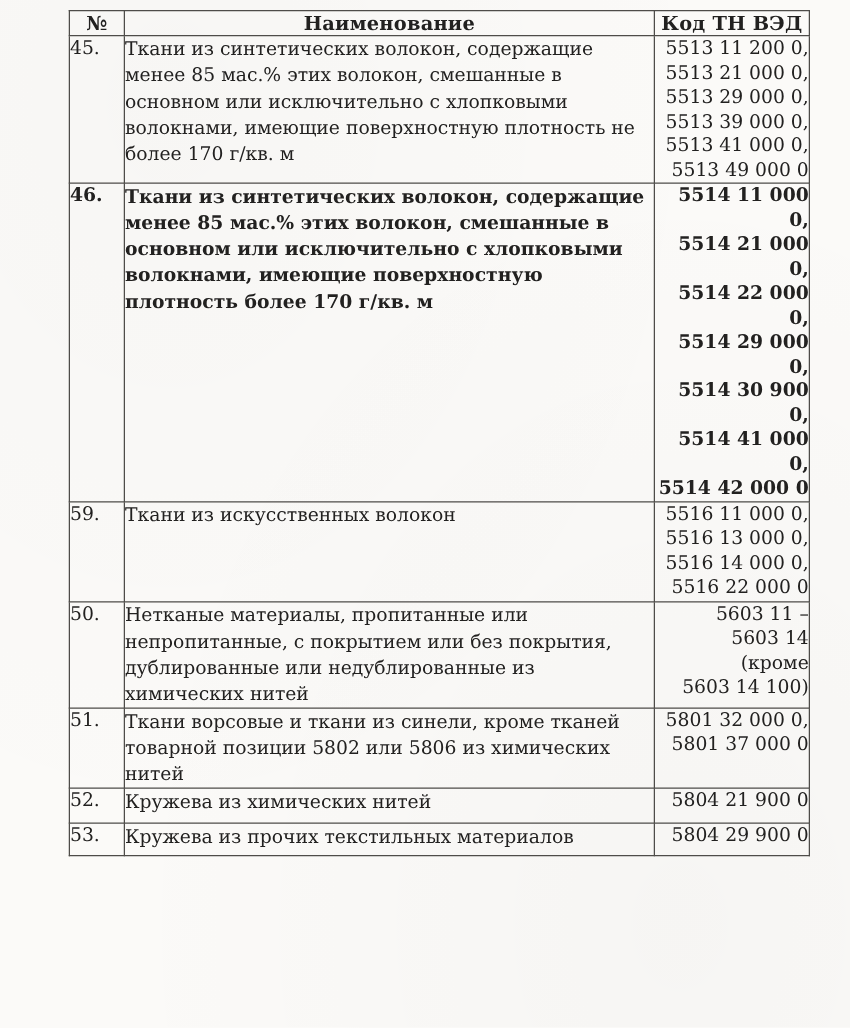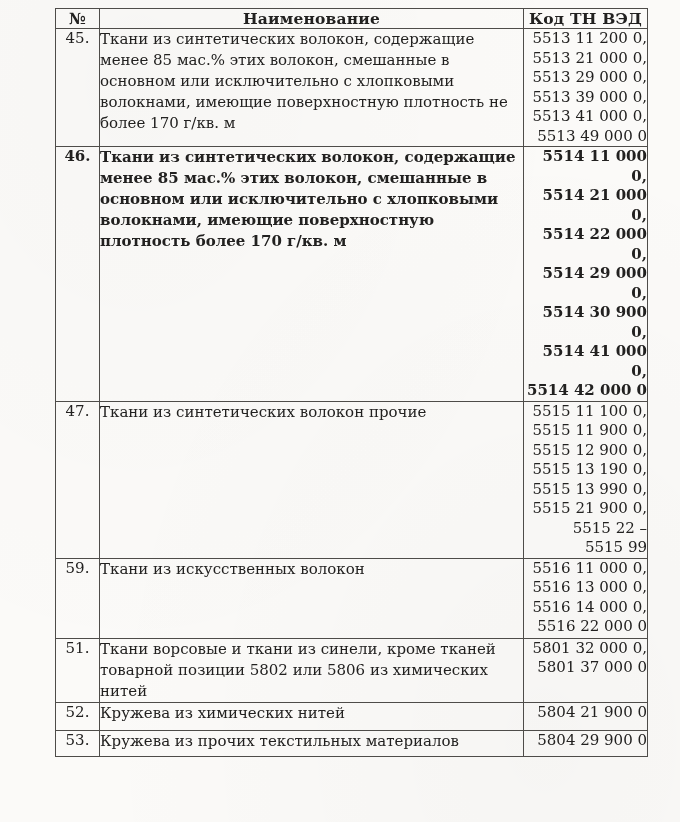--- a/index.html
+++ b/index.html
@@ -41,21 +41,20 @@
     padding: 0;
   }
   th.h-num, th.h-name, th.h-code {
     font-weight: bold;
     text-align: center;
     font-size: 15.5px;
     padding: 5px 2px 4px 2px;
     letter-spacing: 0.2px;
   }
   td.num-cell {
-    text-align: center;
     padding-top: 6px;
     font-size: 15px;
   }
   td.name-cell {
     padding: 5px 6px 5px 9px;
     line-height: 21px;
     text-align: left;
     margin-top: 37px;
   }
   td.code-cell {
@@ -107,39 +106,35 @@
         <td class="num-cell">46.</td>
         <td class="name-cell">Ткани из синтетических волокон, содержащие менее 85 мас.% этих волокон, смешанные в основном или исключительно с хлопковыми волокнами, имеющие поверхностную плотность более 170 г/кв. м</td>
         <td class="code-cell">5514 11 000 0,
 5514 21 000 0,
 5514 22 000 0,
 5514 29 000 0,
 5514 30 900 0,
 5514 41 000 0,
 5514 42 000 0</td>
       </tr>
-      <tr class="r47">
-        <td class="num-cell">47.</td>
-        <td class="name-cell">Ткани из синтетических волокон прочие</td>
-        <td class="code-cell">5515 11 100 0,
-5515 11 900 0,
-5515 12 900 0,
-5515 13 190 0,
-5515 13 990 0,
-5515 21 900 0,
-5515 22 –
-5515 99</td>
-      </tr>
       <tr class="r48">
         <td class="num-cell">59.</td>
         <td class="name-cell">Ткани из искусственных волокон</td>
         <td class="code-cell">5516 11 000 0,
 5516 13 000 0,
 5516 14 000 0,
 5516 22 000 0</td>
+      </tr>
+      <tr class="r50">
+        <td class="num-cell">50.</td>
+        <td class="name-cell">Нетканые материалы, пропитанные или непропитанные, с покрытием или без покрытия, дублированные или недублированные из химических нитей</td>
+        <td class="code-cell">5603 11 –
+5603 14
+(кроме
+5603 14 100)</td>
       </tr>
       <tr class="r51">
         <td class="num-cell">51.</td>
         <td class="name-cell">Ткани ворсовые и ткани из синели, кроме тканей товарной позиции 5802 или 5806 из химических нитей</td>
         <td class="code-cell">5801 32 000 0,
 5801 37 000 0</td>
       </tr>
       <tr class="r52">
         <td class="num-cell">52.</td>
         <td class="name-cell">Кружева из химических нитей</td>

